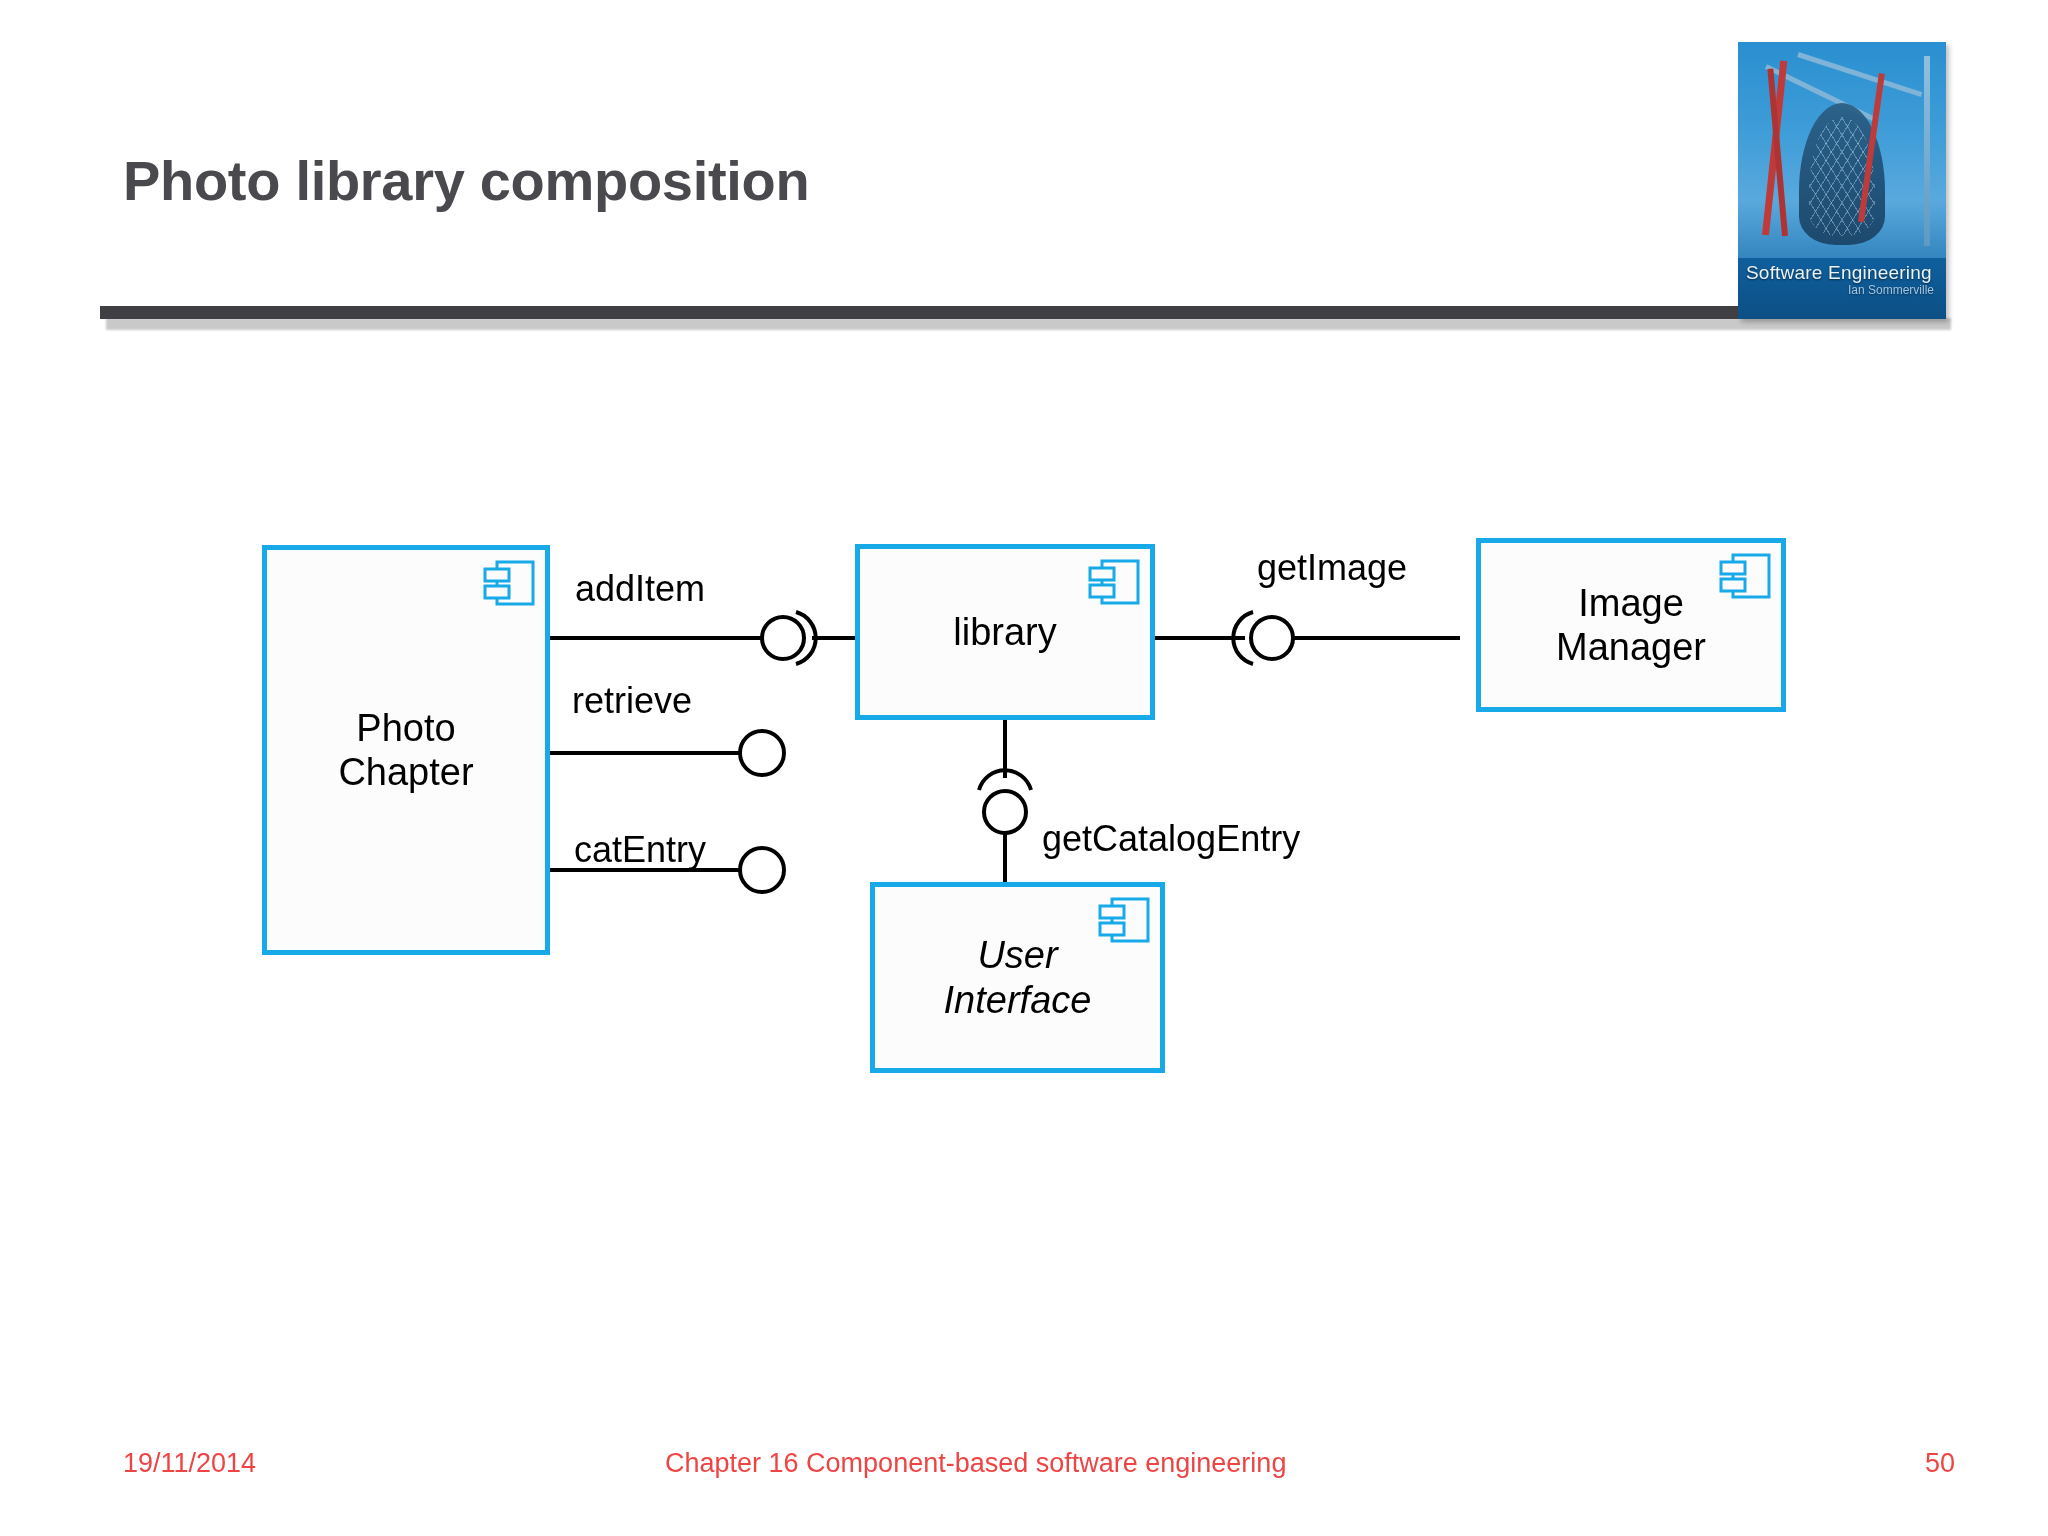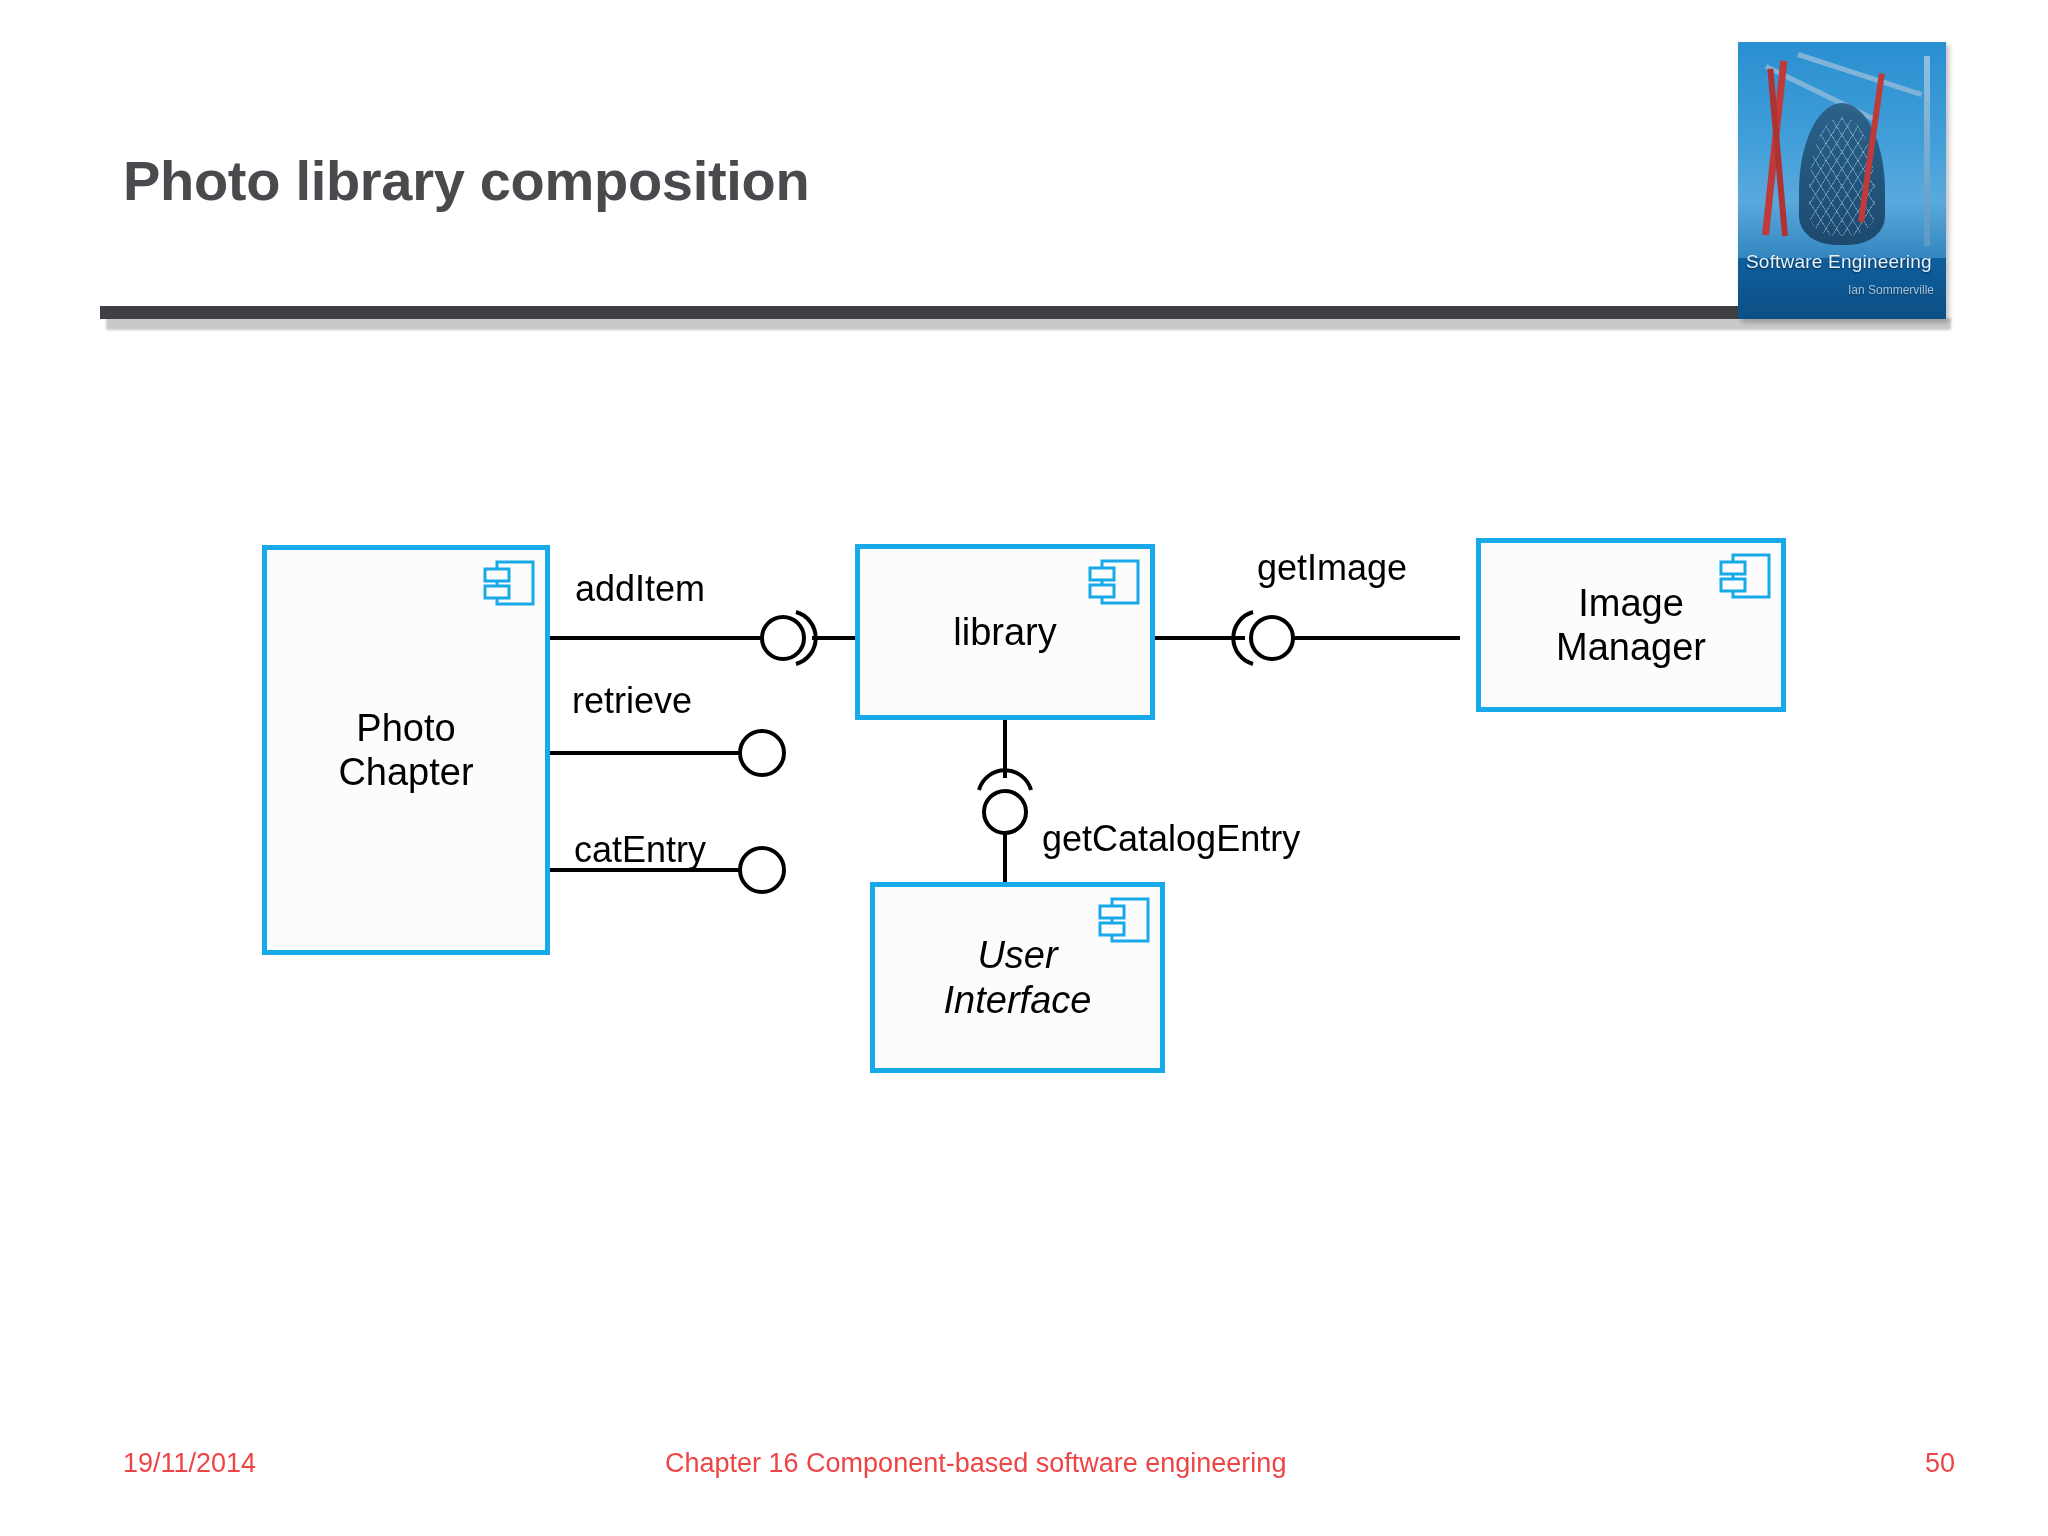--- a/index.html
+++ b/index.html
@@ -109,21 +109,21 @@
   #book-cover .crane-b.b2 { left: 60px; top: 10px; width: 130px; height: 5px; transform: rotate(18deg); }
   #book-cover .mast {
     position: absolute;
     right: 16px; top: 14px; width: 6px; height: 190px;
     background: linear-gradient(180deg,#8fc0e0,#5e9ac4);
   }
   #book-cover .cover-title {
     position: absolute;
     left: 8px;
     right: 8px;
-    bottom: 46px;
+    bottom: 35px;
     text-align: left;
     font-family: "Liberation Sans", sans-serif;
     font-size: 19px;
     font-weight: normal;
     color: #e9f3fb;
     text-shadow: 0 1px 2px rgba(0,0,0,0.6);
     letter-spacing: 0.2px;
   }
   #book-cover .cover-author {
     position: absolute;

